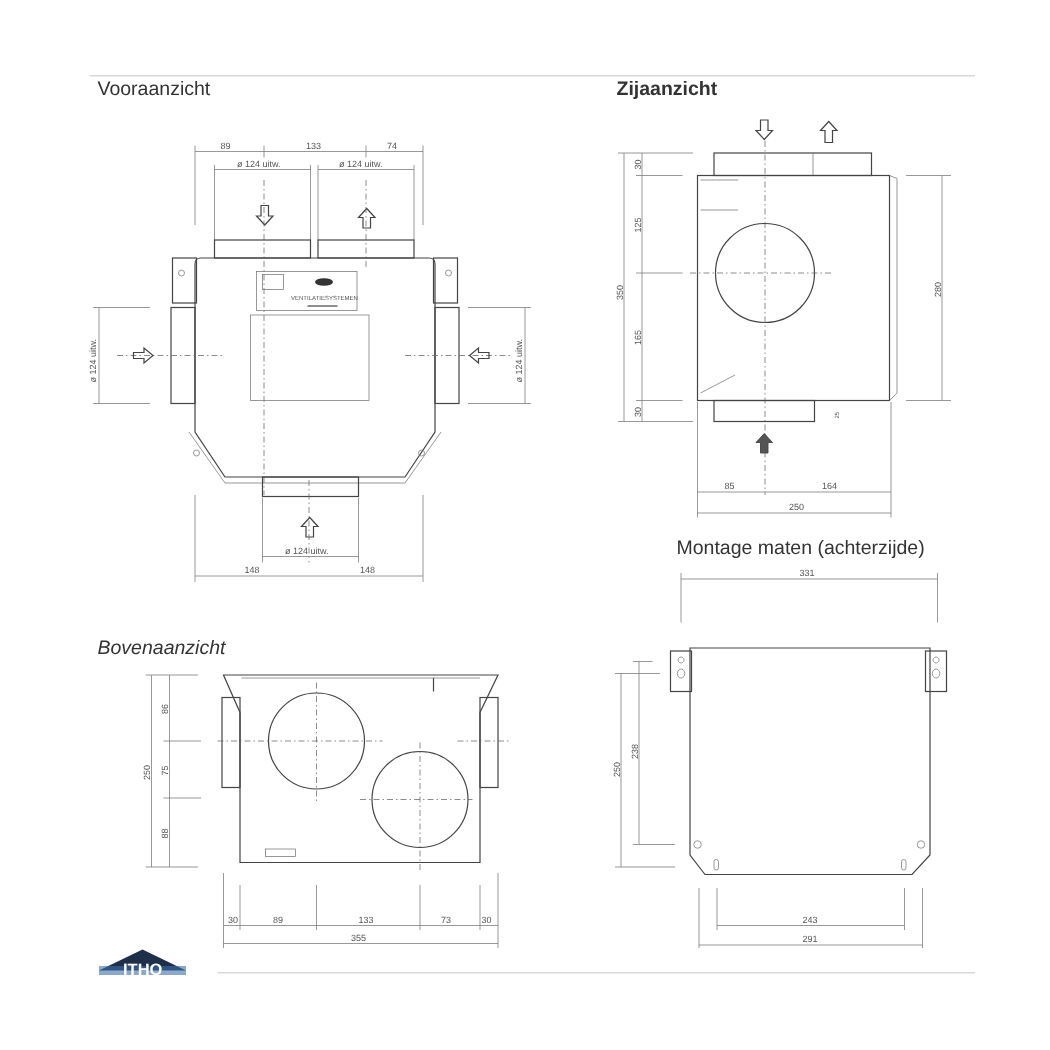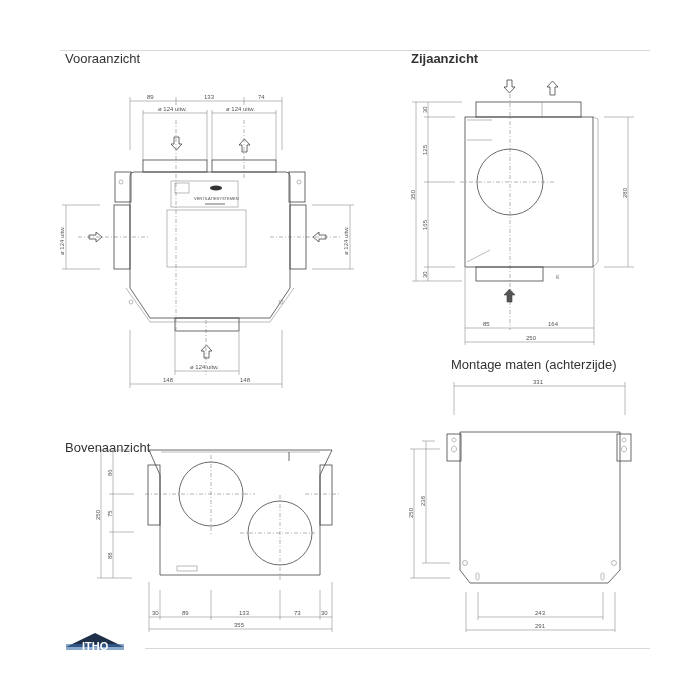--- a/index.html
+++ b/index.html
@@ -15,21 +15,21 @@
 </style>
 </head>
 <body>
 
 <div class="rule" style="left:60px; top:50px; width:590px;"></div>
 <div class="rule" style="left:145px; top:648px; width:505px;"></div>
 
 <div class="heading" style="left:65px; top:51px;">Vooraanzicht</div>
 <div class="heading" style="left:411px; top:51px;font-weight:bold;">Zijaanzicht</div>
 <div class="heading" style="left:411px; top:357px;margin-left:40px;">Montage maten (achterzijde)</div>
-<div class="heading" style="left:65px; top:440px;">Bovenaanzicht</div>
+<div class="heading" style="left:65px; top:424px;font-style:italic;">Bovenaanzicht</div>
 
 <svg width="700" height="700" viewBox="0 0 700 700">
 
   <g>
 
     <line class="thin" x1="130" y1="101" x2="282" y2="101"></line>
     <line class="thin" x1="130" y1="97" x2="130" y2="150"></line>
     <line class="thin" x1="176" y1="97" x2="176" y2="105"></line>
     <line class="thin" x1="244" y1="97" x2="244" y2="105"></line>
     <line class="thin" x1="282" y1="97" x2="282" y2="150"></line>

